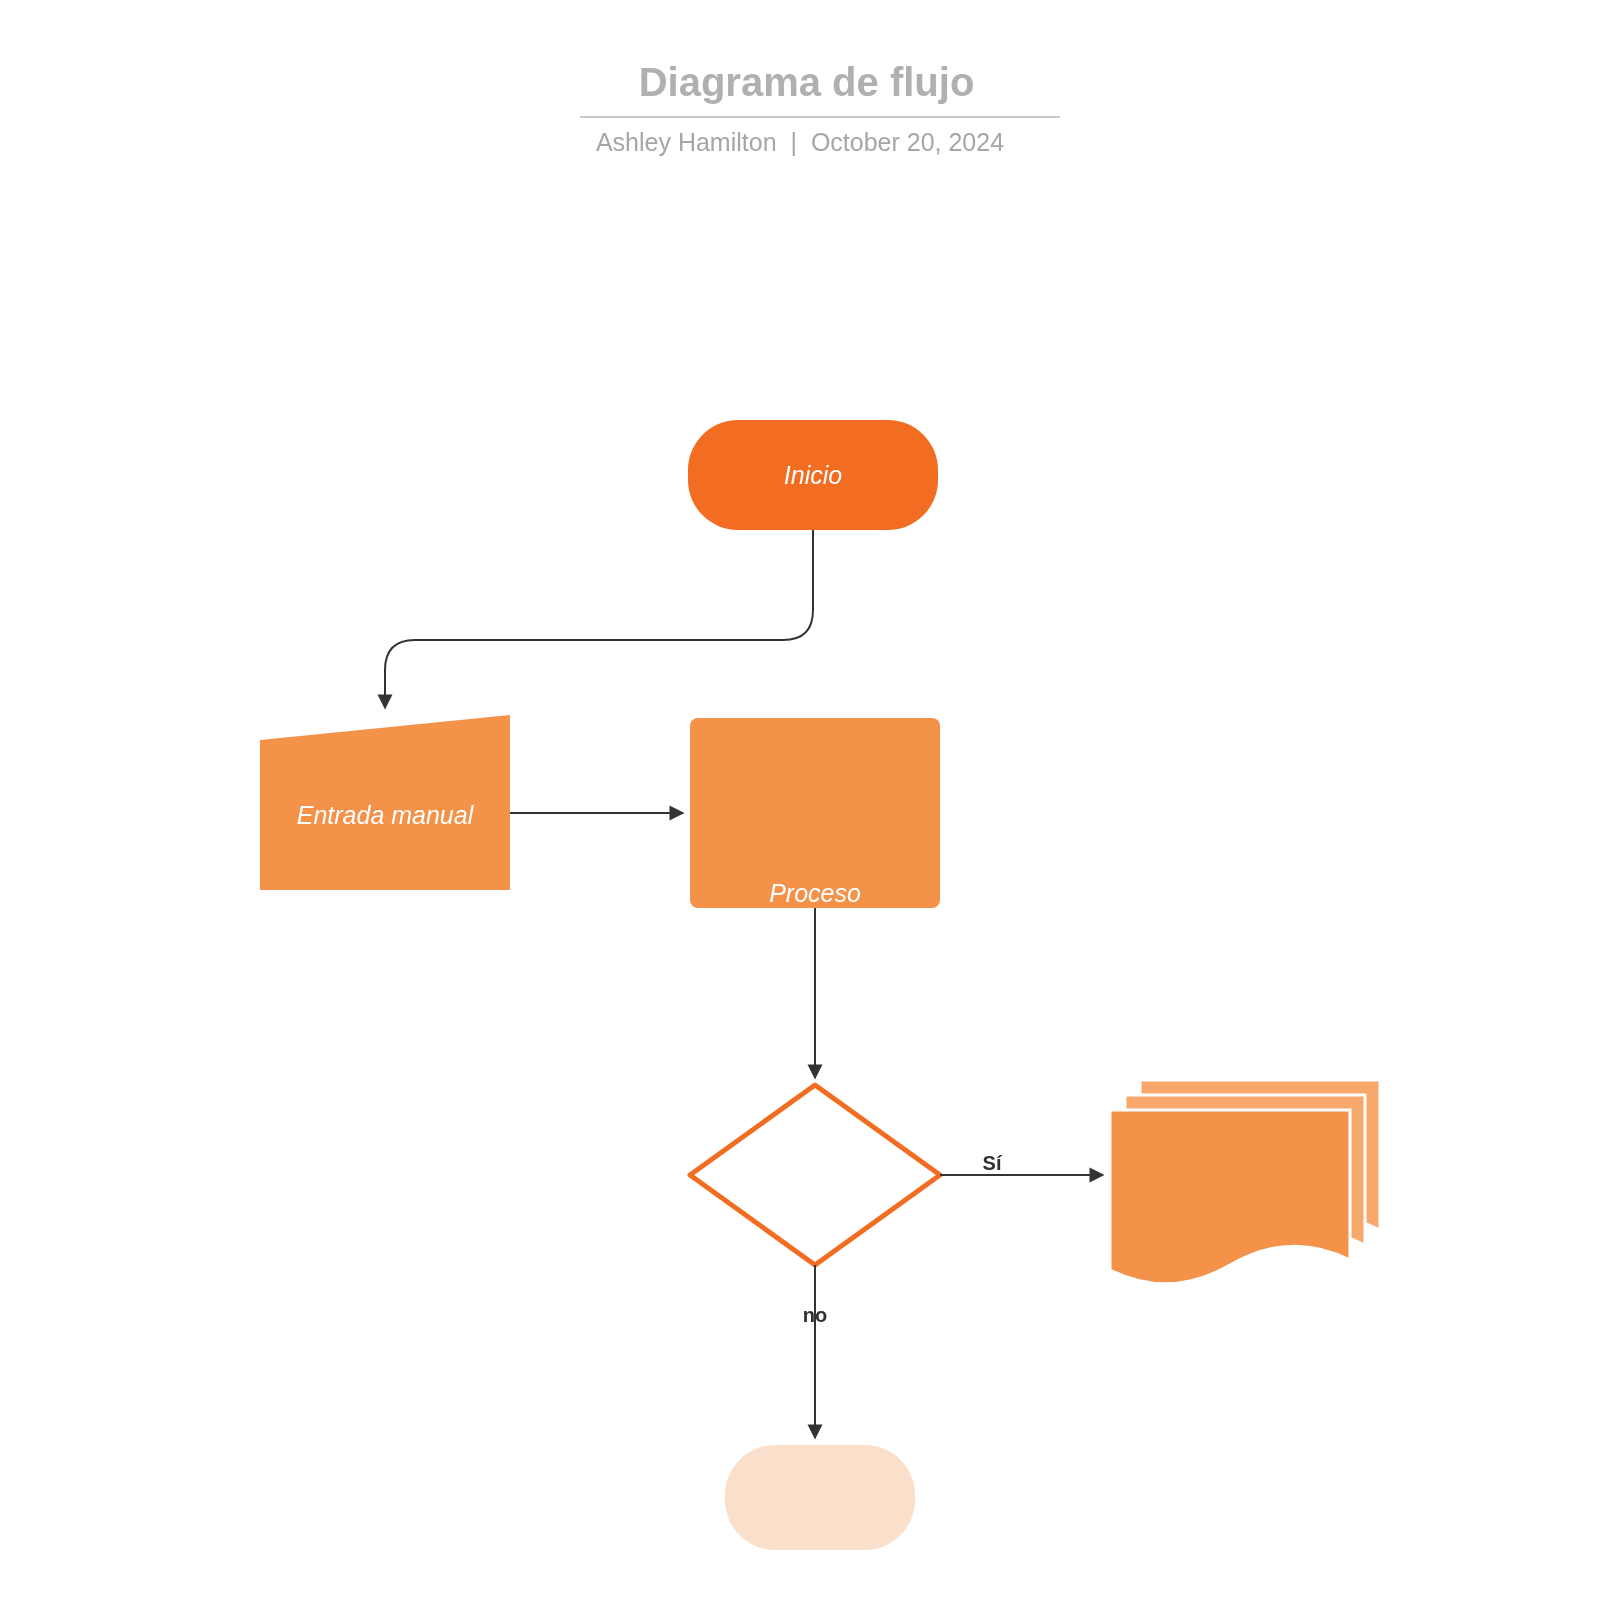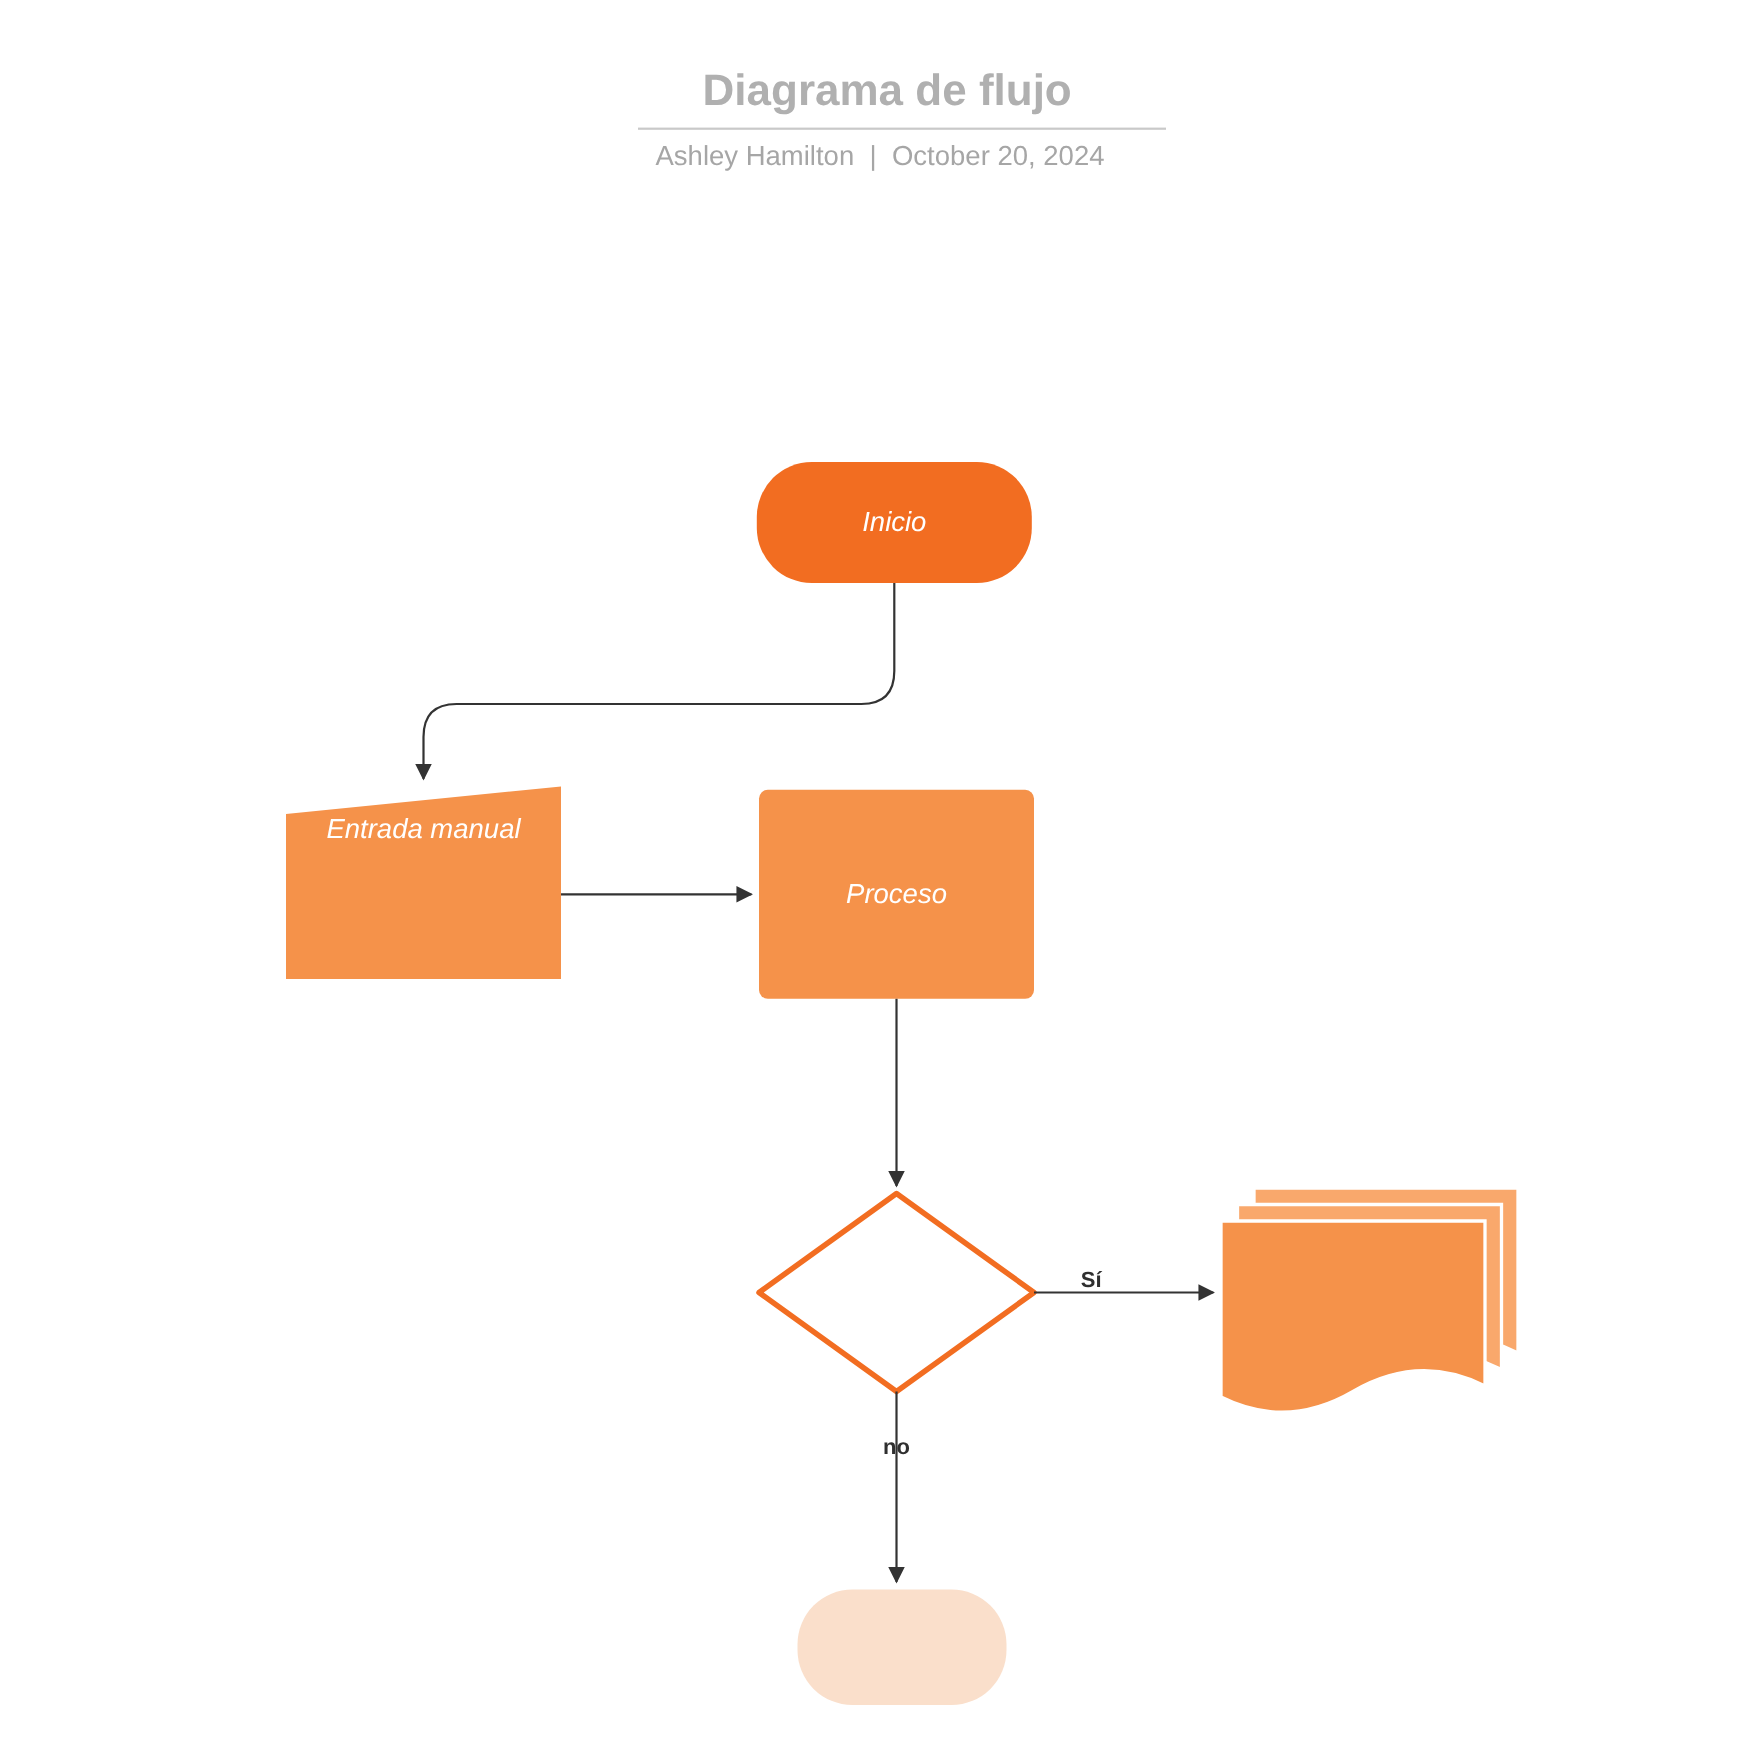--- a/index.html
+++ b/index.html
@@ -36,30 +36,30 @@
       <foreignObject x="688" y="420" width="250" height="110">
         <div xmlns="http://www.w3.org/1999/xhtml" style="display:flex;align-items:center;justify-content:center;width:100%;height:100%;">
           <span class="node-label">Inicio</span>
         </div>
       </foreignObject>
     </g>
 
     <g>
       <path d="M 260 740 L 510 715 L 510 890 L 260 890 Z" fill="#F5924A"></path>
       <foreignObject x="260" y="740" width="250" height="150">
-        <div xmlns="http://www.w3.org/1999/xhtml" style="display:flex;align-items:flex-start;justify-content:center;width:100%;height:100%;">
+        <div xmlns="http://www.w3.org/1999/xhtml" style="display:flex;align-items:center;justify-content:center;width:100%;height:100%;">
           <span class="node-label">Entrada manual</span>
         </div>
       </foreignObject>
     </g>
 
     <g>
       <rect x="690" y="718" rx="8" ry="8" width="250" height="190" fill="#F5924A"></rect>
       <foreignObject x="690" y="718" width="250" height="190">
-        <div xmlns="http://www.w3.org/1999/xhtml" style="display:flex;align-items:center;justify-content:center;width:100%;height:100%;">
+        <div xmlns="http://www.w3.org/1999/xhtml" style="display:flex;align-items:flex-end;justify-content:center;width:100%;height:100%;">
           <span class="node-label">Proceso</span>
         </div>
       </foreignObject>
     </g>
 
     <g>
       <path d="M 815 1085 L 940 1175 L 815 1265 L 690 1175 Z" fill="#fff" stroke="#F26D21" stroke-width="5" stroke-linejoin="round"></path>
     </g>
 
     <g>

